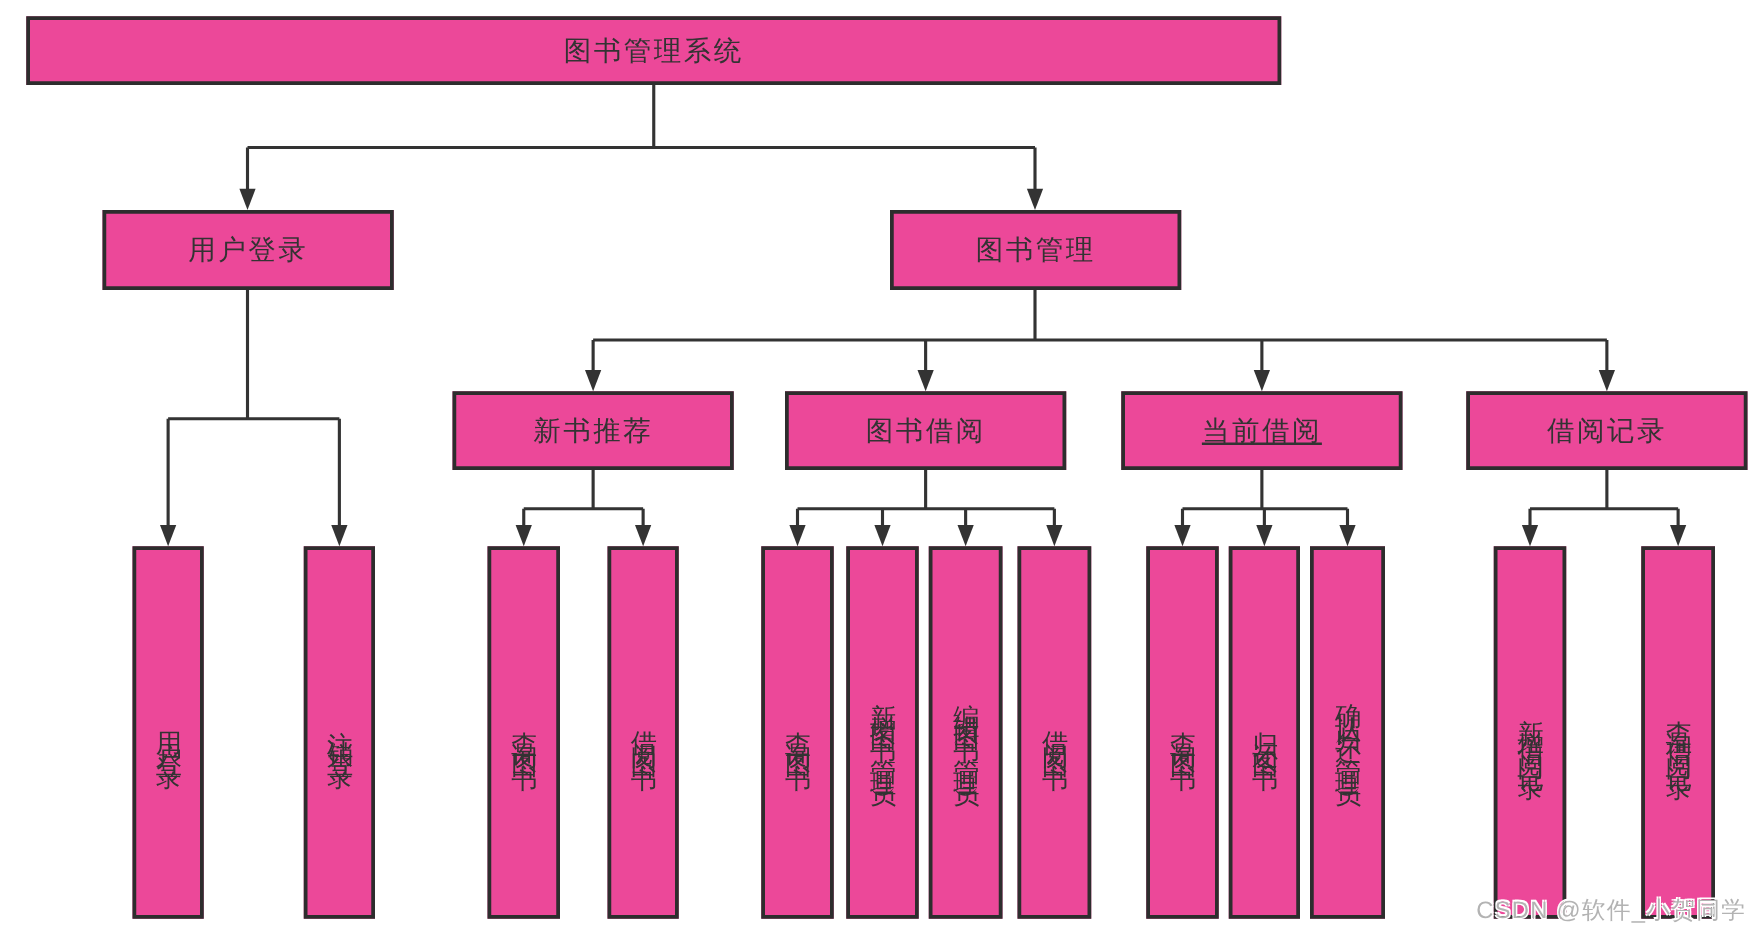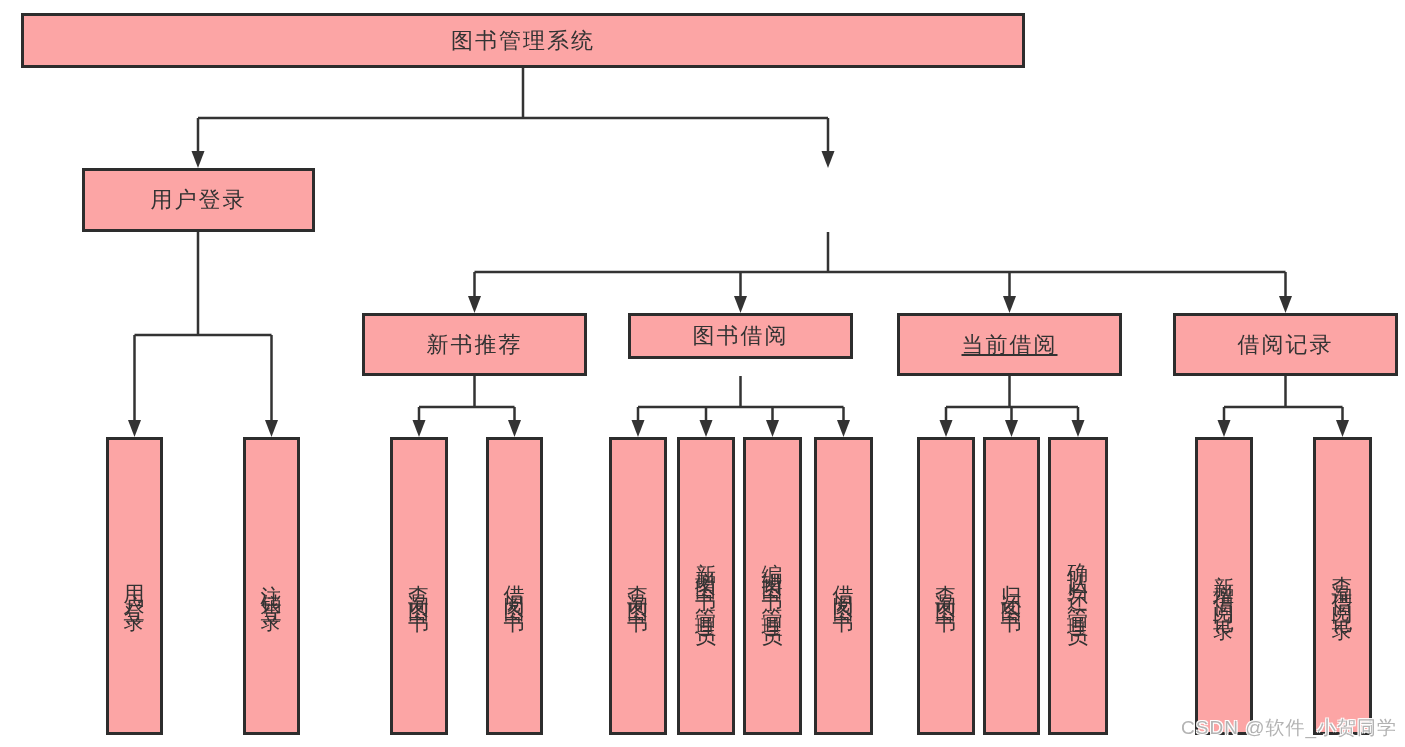--- a/index.html
+++ b/index.html
@@ -18,21 +18,21 @@
   .connectors {
     position: absolute;
     left: 0;
     top: 0;
     z-index: 1;
   }
   .node {
     position: absolute;
     box-sizing: border-box;
     border: 3px solid #2d2d2d;
-    background: #fca5a5;
+    background: #ec4899;
     display: flex;
     align-items: center;
     justify-content: center;
     color: #333333;
     z-index: 2;
   }
   .node.h {
     font-size: 22px;
     letter-spacing: 2px;
     white-space: nowrap;
@@ -101,25 +101,28 @@
     </g>
   </svg>
 
   <div class="node h" style="left:21px; top:13px; width:1004px; height:55px;">
     <span>图书管理系统</span>
   </div>
 
   <div class="node h" style="left:82px; top:168px; width:233px; height:64px;">
     <span>用户登录</span>
   </div>
+  <div class="node h" style="left:712px; top:168px; width:233px; height:64px;">
+    <span>图书管理</span>
+  </div>
 
   <div class="node h" style="left:362px; top:313px; width:225px; height:63px;">
     <span>新书推荐</span>
   </div>
-  <div class="node h" style="left:628px; top:313px; width:225px; height:46px;">
+  <div class="node h" style="left:628px; top:313px; width:225px; height:63px;">
     <span>图书借阅</span>
   </div>
   <div class="node h" style="left:897px; top:313px; width:225px; height:63px;text-decoration:underline;">
     <span>当前借阅</span>
   </div>
   <div class="node h" style="left:1173px; top:313px; width:225px; height:63px;">
     <span>借阅记录</span>
   </div>
 
   <div class="node v" style="left:106px; top:437px; width:57px; height:298px;">

